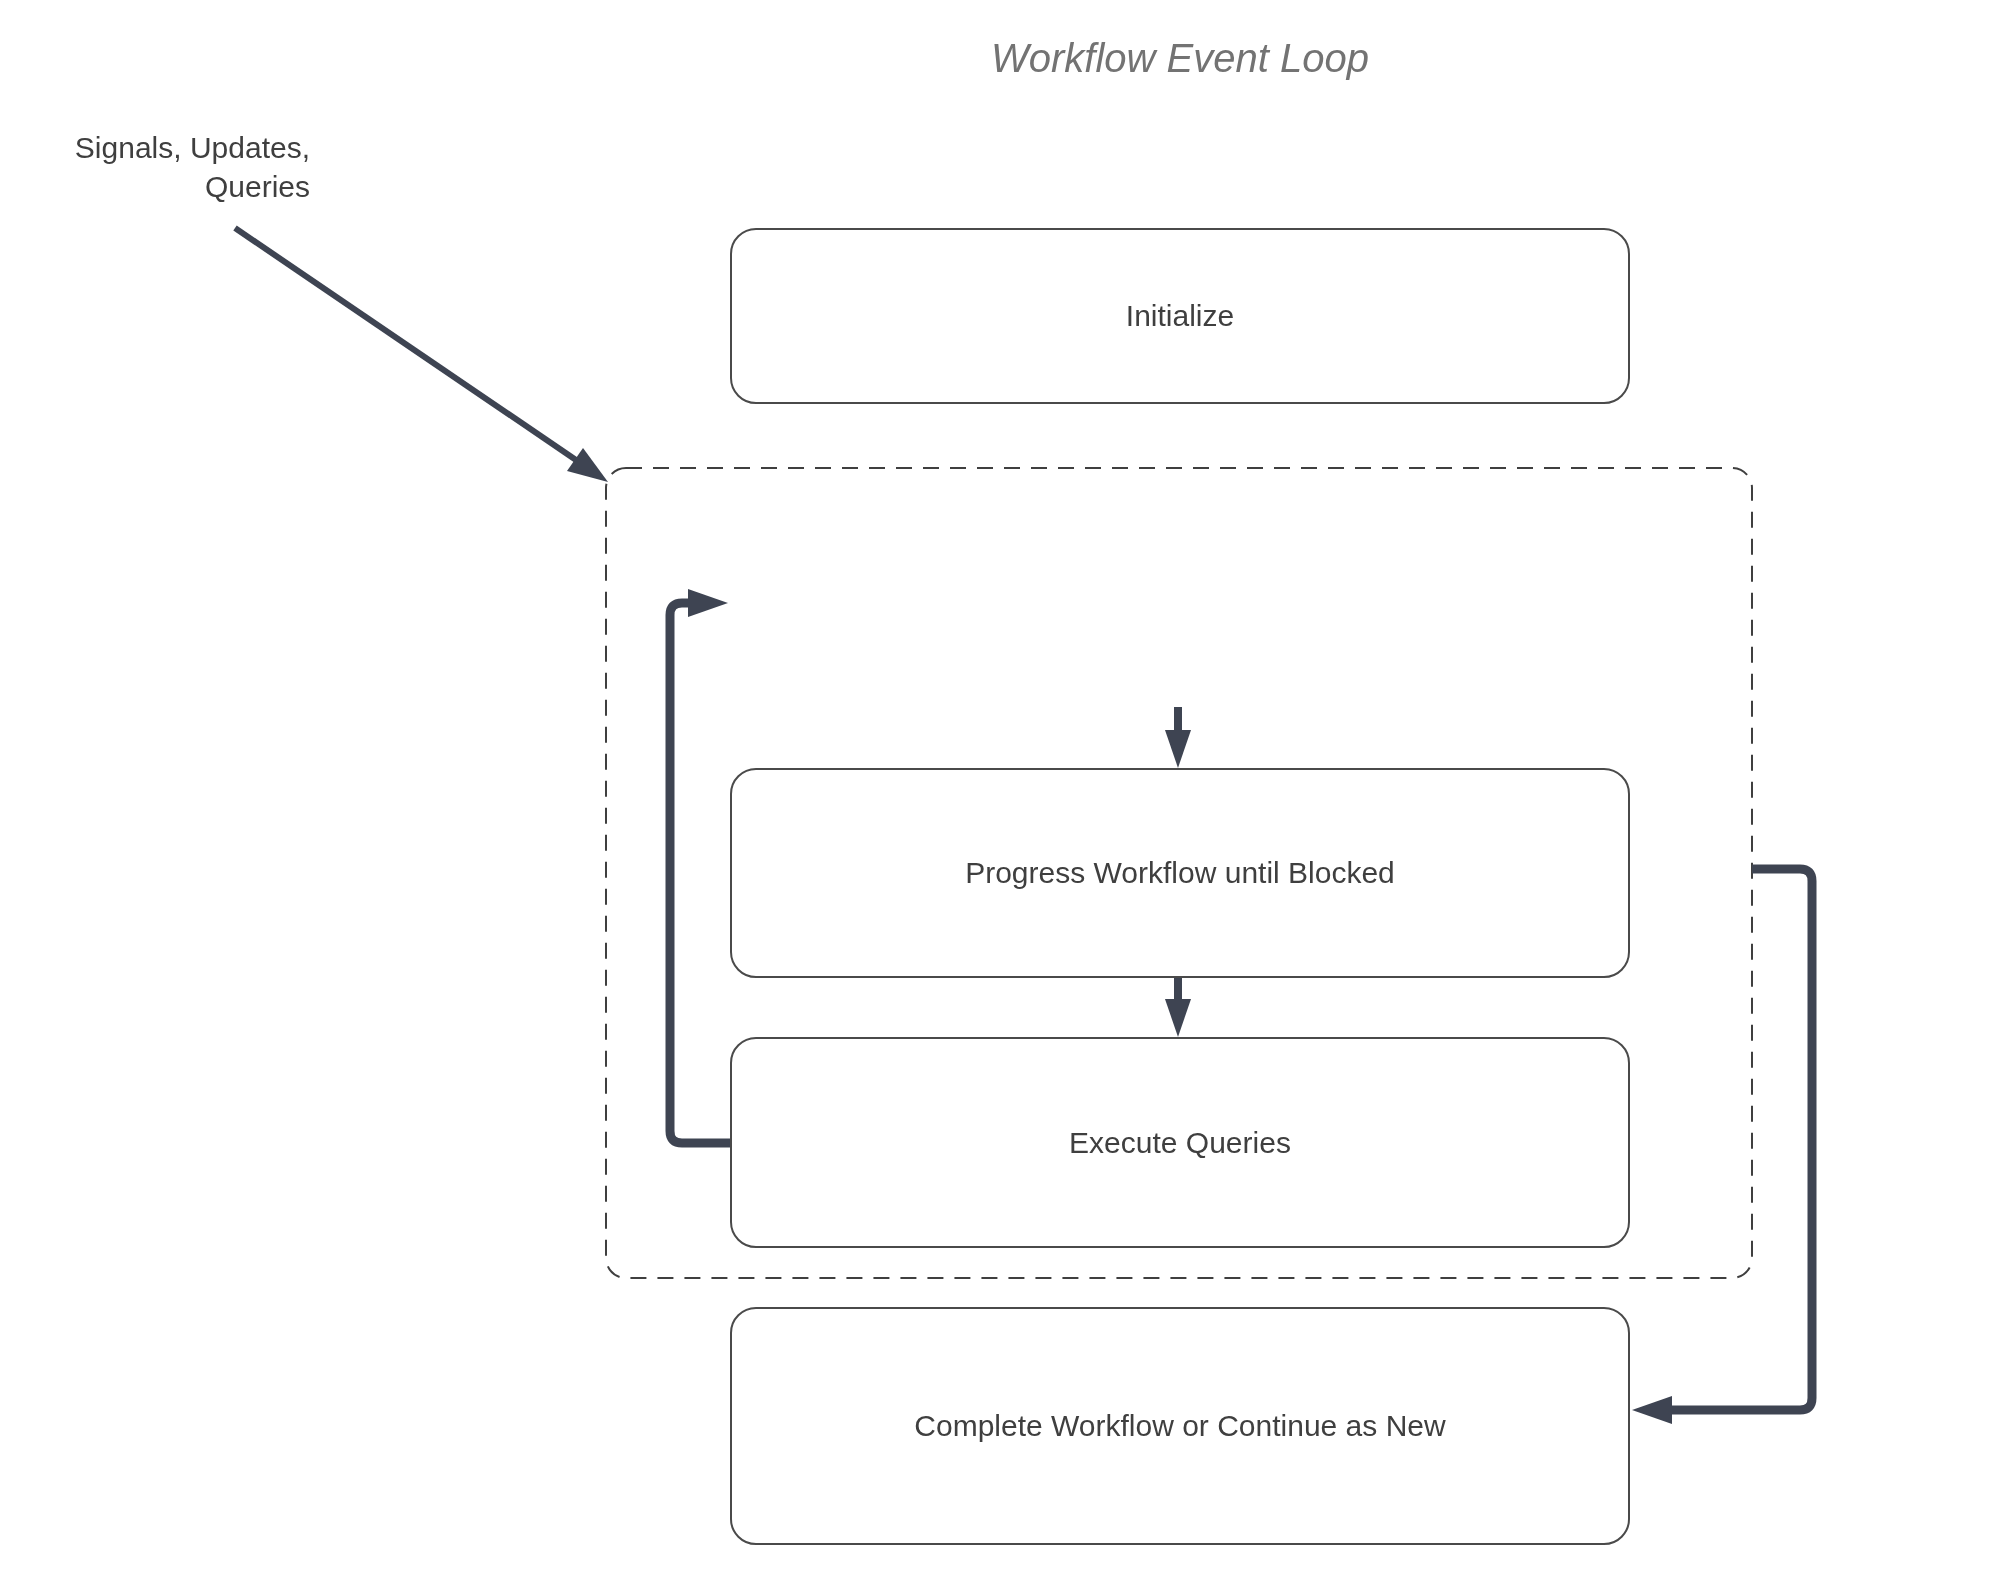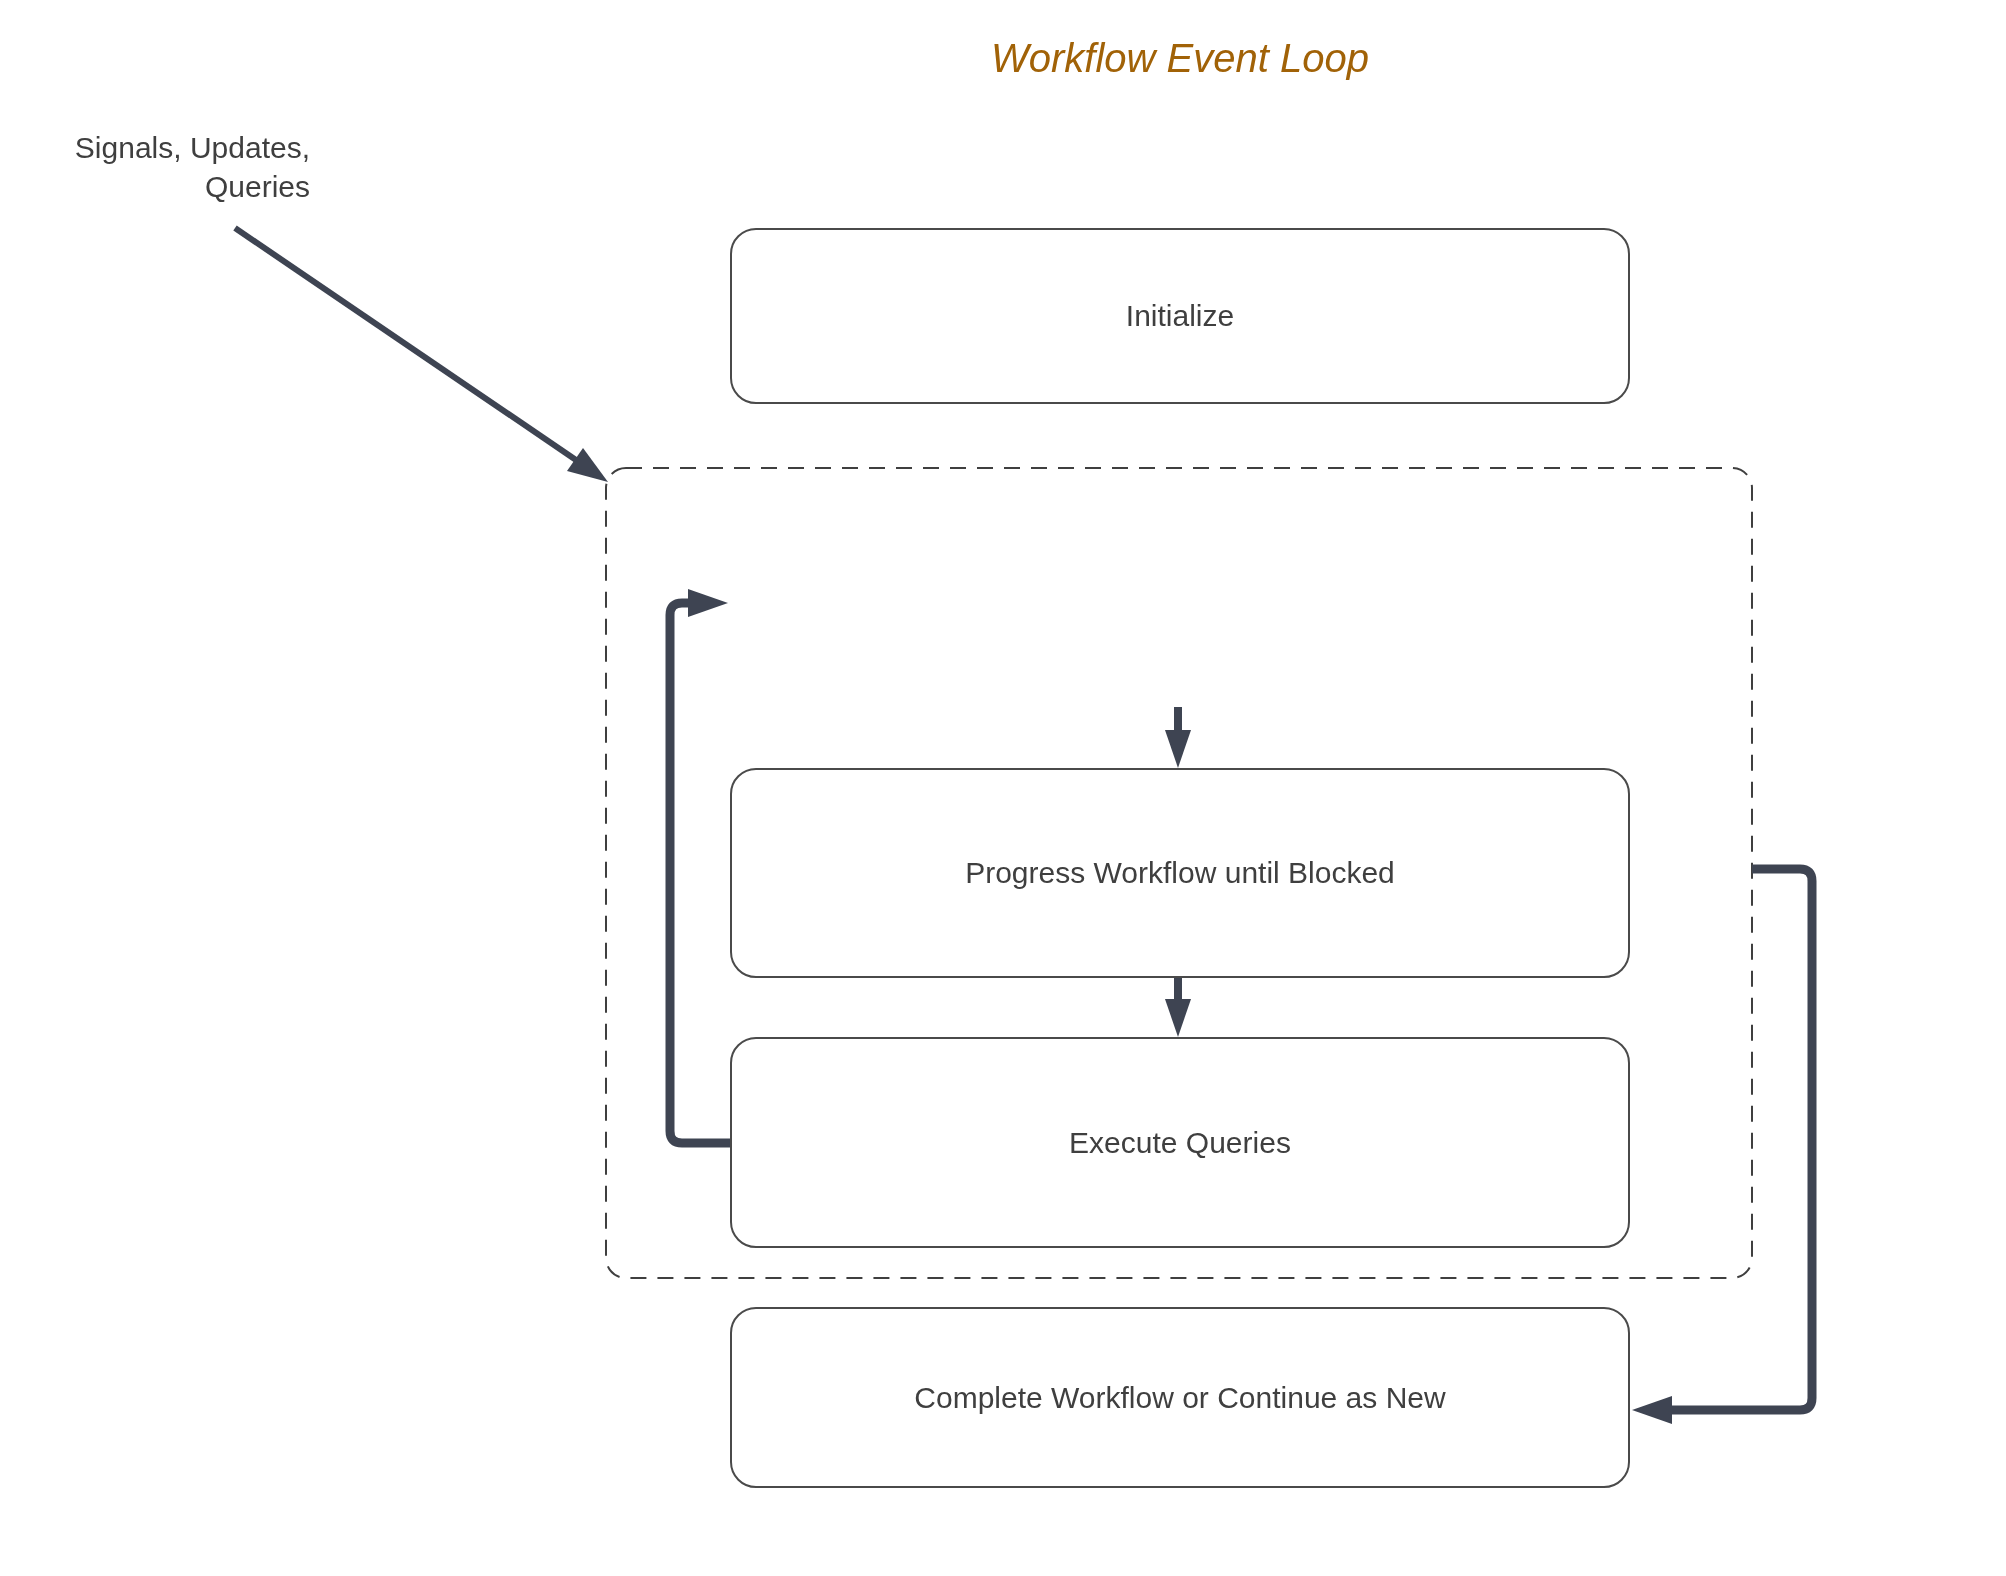--- a/index.html
+++ b/index.html
@@ -24,21 +24,21 @@
     height: 1576px;
   }
   .diagram-title {
     position: absolute;
     left: 780px;
     top: 36px;
     width: 800px;
     text-align: center;
     font-size: 40px;
     font-style: italic;
-    color: #a16207;
+    color: #737373;
   }
   .external-label {
     position: absolute;
     left: 20px;
     top: 128px;
     width: 290px;
     text-align: right;
     font-size: 30px;
     line-height: 39px;
     color: #3f3f3f;
@@ -56,21 +56,21 @@
     justify-content: center;
     text-align: center;
     font-size: 30px;
     color: #3f3f3f;
     box-sizing: border-box;
   }
   .node-initialize { top: 228px; height: 176px; }
   .node-progress-signals { top: 500px; height: 207px; }
   .node-progress-workflow { top: 768px; height: 210px; }
   .node-execute-queries { top: 1037px; height: 211px; }
-  .node-complete { top: 1307px; height: 181px; }
+  .node-complete { top: 1307px; height: 238px; }
 </style>
 </head>
 <body>
 
 <div class="canvas">
 
   <svg class="connector-layer" width="2006" height="1576" viewBox="0 0 2006 1576" xmlns="http://www.w3.org/2000/svg">
 
     <rect x="606" y="468" width="1146" height="810" rx="20" ry="20" fill="none" stroke="#3f3f3f" stroke-width="2" stroke-dasharray="16 11"></rect>
 

